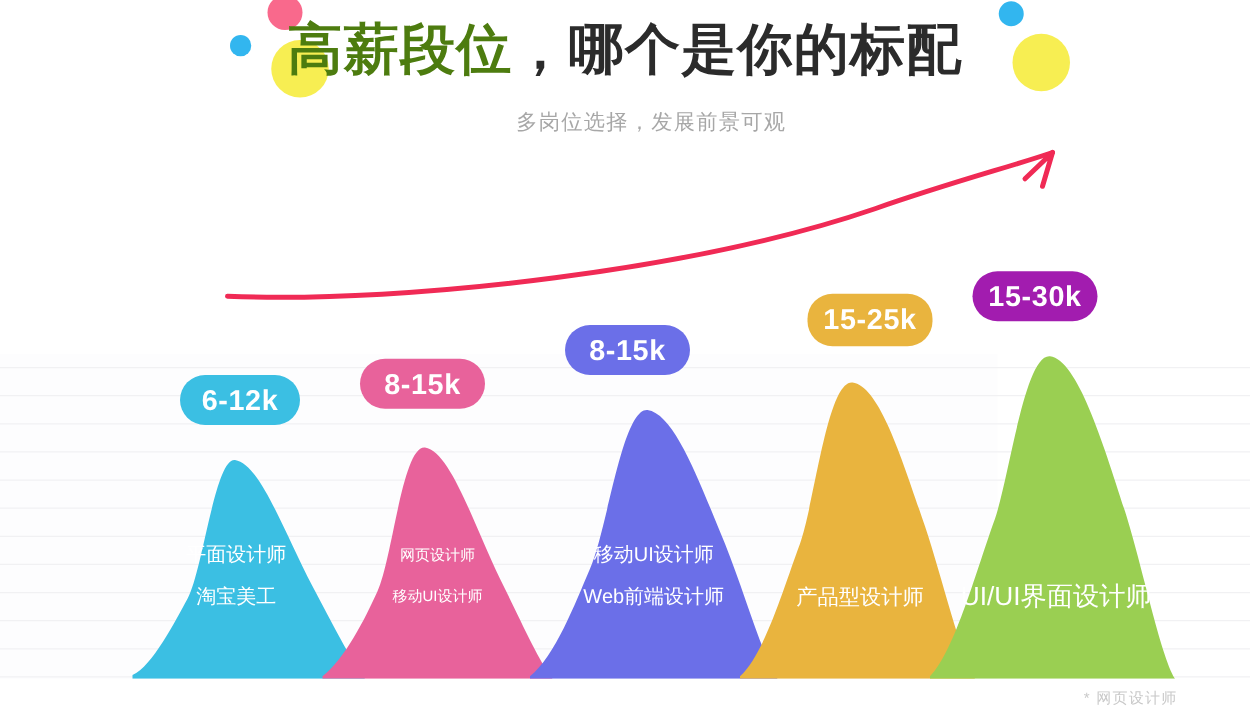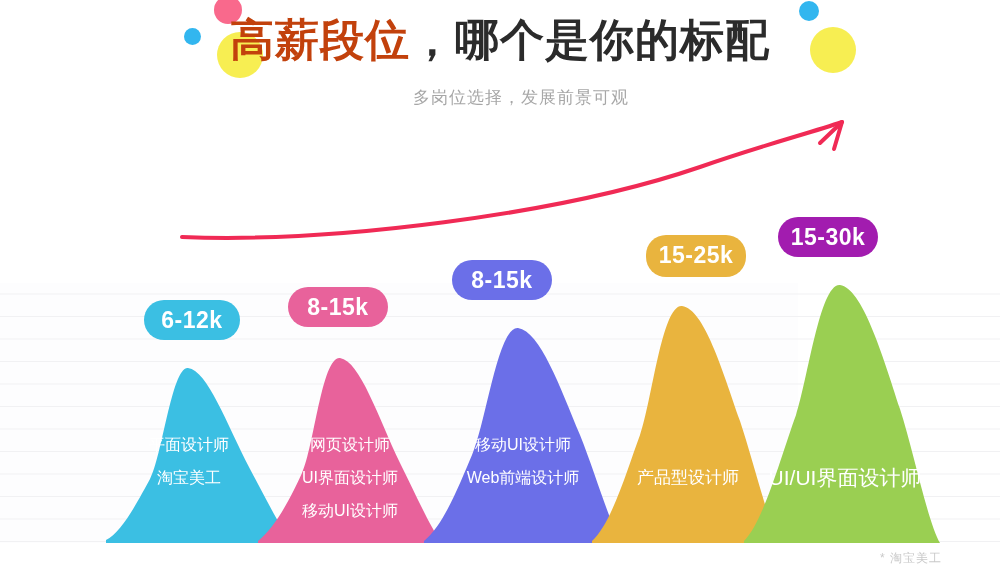--- a/index.html
+++ b/index.html
@@ -66,21 +66,21 @@
   <div id="decorations">
       <div class="dot" style="left: 214px; top: -4px; width: 28px; height: 28px; background: rgb(249, 105, 140);"></div>
       <div class="dot" style="left: 184px; top: 28px; width: 17px; height: 17px; background: rgb(50, 182, 239);"></div>
       <div class="dot" style="left: 217px; top: 32px; width: 46px; height: 46px; background: rgb(247, 238, 82);"></div>
       <div class="dot" style="left: 799px; top: 1px; width: 20px; height: 20px; background: rgb(50, 182, 239);"></div>
       <div class="dot" style="left: 810px; top: 27px; width: 46px; height: 46px; background: rgb(247, 238, 82);"></div>
     </div>
 
   <div id="header">
     <div id="title">
-      <span class="hl" style="color: #c2410c;">高薪段位</span><span class="rest" style="color: rgb(43, 43, 43);">，哪个是你的标配</span>
+      <span class="hl" style="color: #4d7c0f;">高薪段位</span><span class="rest" style="color: rgb(43, 43, 43);">，哪个是你的标配</span>
     </div>
     <div id="subtitle" style="color: rgb(167, 167, 167);">多岗位选择，发展前景可观</div>
   </div>
 
   <svg id="arrow" viewBox="0 0 1000 180">
       <path d="M 182 142 C 330 148 560 120 700 72 C 760 51 810 38 842 27" fill="none" stroke="#f02a55" stroke-width="4" stroke-linecap="round"></path>
       <path d="M 842 27 L 820 48 M 842 27 L 834 54" fill="none" stroke="#f02a55" stroke-width="4" stroke-linecap="round"></path>
     </svg>
 
   <div id="chart" style="background: rgb(253, 253, 254);">
@@ -103,23 +103,22 @@
         <path d="M 258 260 L 258 258 C 276 244 292 212 302 190 C 314 164 322 73 340 75 C 360 78 378 134 400 180 C 416 212 430 244 442 260 Z" fill="#e8629b"></path>
         <path d="M 424 260 L 424 258 C 444 242 460 200 472 172 C 486 140 498 43 518 45 C 540 48 560 104 580 152 C 596 192 610 242 622 260 Z" fill="#6b6fe8"></path>
         <path d="M 592 260 L 592 258 C 612 240 628 184 640 152 C 652 118 662 21 682 23 C 704 26 722 86 740 138 C 754 180 768 240 780 260 Z" fill="#e9b43e"></path>
         <path d="M 744 260 L 744 258 C 764 238 782 170 796 132 C 808 96 820 0 840 2 C 862 5 882 70 900 126 C 914 170 928 240 940 260 Z" fill="#9acf52"></path>
       </svg>
     <div id="overlays">
         <div class="hill-labels" style="left: 118px; top: 145px; width: 142px; font-size: 16px; line-height: 33px;">
           <span class="ln">平面设计师</span>
           <span class="ln">淘宝美工</span>
         </div>
-        <div class="hill-labels" style="left: 266px; top: 145px; width: 168px; font-size: 16px; line-height: 33px;">
+        <div class="hill-labels" style="left: 266px; top: 145px; width: 168px; font-size: 12px; line-height: 33px;">
           <span class="ln">网页设计师</span>
-          <span class="ln">UI界面设计师</span>
           <span class="ln">移动UI设计师</span>
         </div>
         <div class="hill-labels" style="left: 424px; top: 145px; width: 198px; font-size: 16px; line-height: 33px;">
           <span class="ln">移动UI设计师</span>
           <span class="ln">Web前端设计师</span>
         </div>
         <div class="hill-labels" style="left: 608px; top: 178px; width: 160px; font-size: 17px; line-height: 33px;">
           <span class="ln">产品型设计师</span>
         </div>
         <div class="hill-labels" style="left: 752px; top: 178px; width: 186px; font-size: 21px; line-height: 33px;">
@@ -129,15 +128,15 @@
   </div>
 
   <div id="pills">
       <div class="pill" style="left: 144px; top: 300px; width: 96px; height: 40px; line-height: 40px; background: rgb(59, 191, 227);"><span>6-12k</span></div>
       <div class="pill" style="left: 288px; top: 287px; width: 100px; height: 40px; line-height: 40px; background: rgb(232, 98, 155);"><span>8-15k</span></div>
       <div class="pill" style="left: 452px; top: 260px; width: 100px; height: 40px; line-height: 40px; background: rgb(107, 111, 232);"><span>8-15k</span></div>
       <div class="pill" style="left: 646px; top: 235px; width: 100px; height: 42px; line-height: 40px; background: rgb(233, 180, 62);"><span>15-25k</span></div>
       <div class="pill" style="left: 778px; top: 217px; width: 100px; height: 40px; line-height: 40px; background: #a21caf;"><span>15-30k</span></div>
     </div>
 
-  <div id="footnote" style="color: rgb(201, 201, 201);">* 淘宝美工</div>
+  <div id="footnote" style="color: rgb(201, 201, 201);">* 网页设计师</div>
 
 </div>
 
 </body></html>

